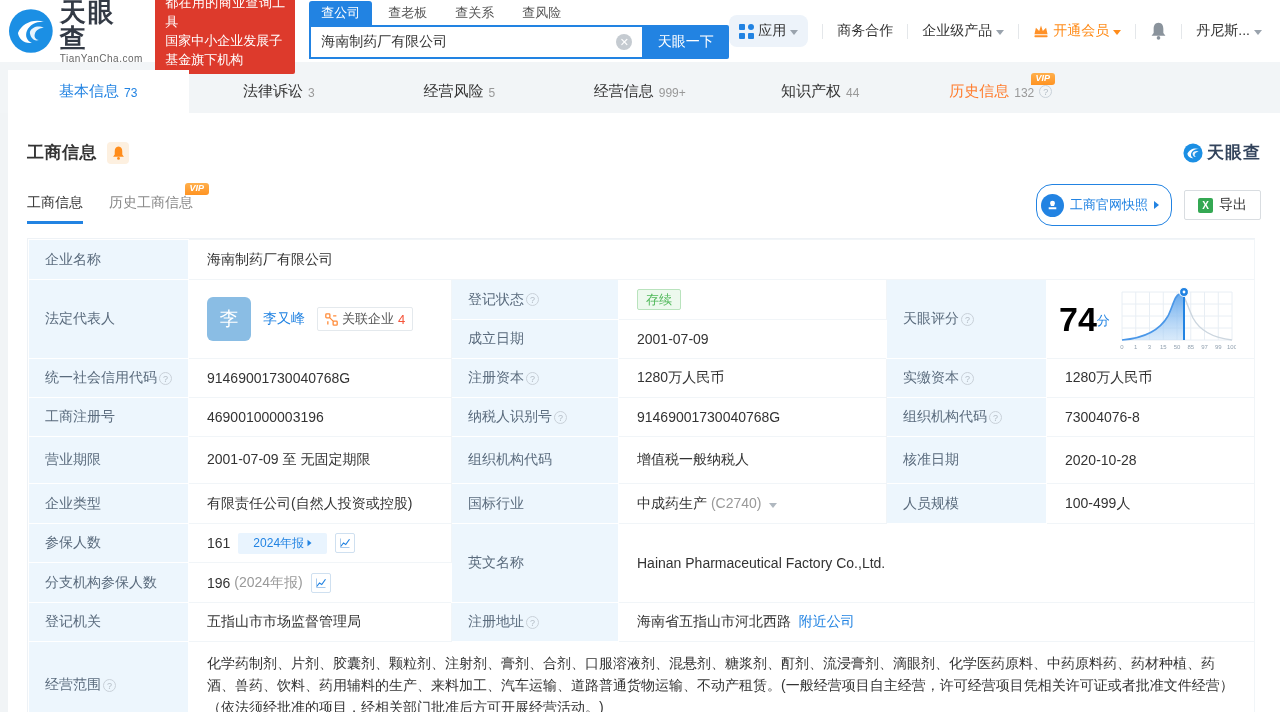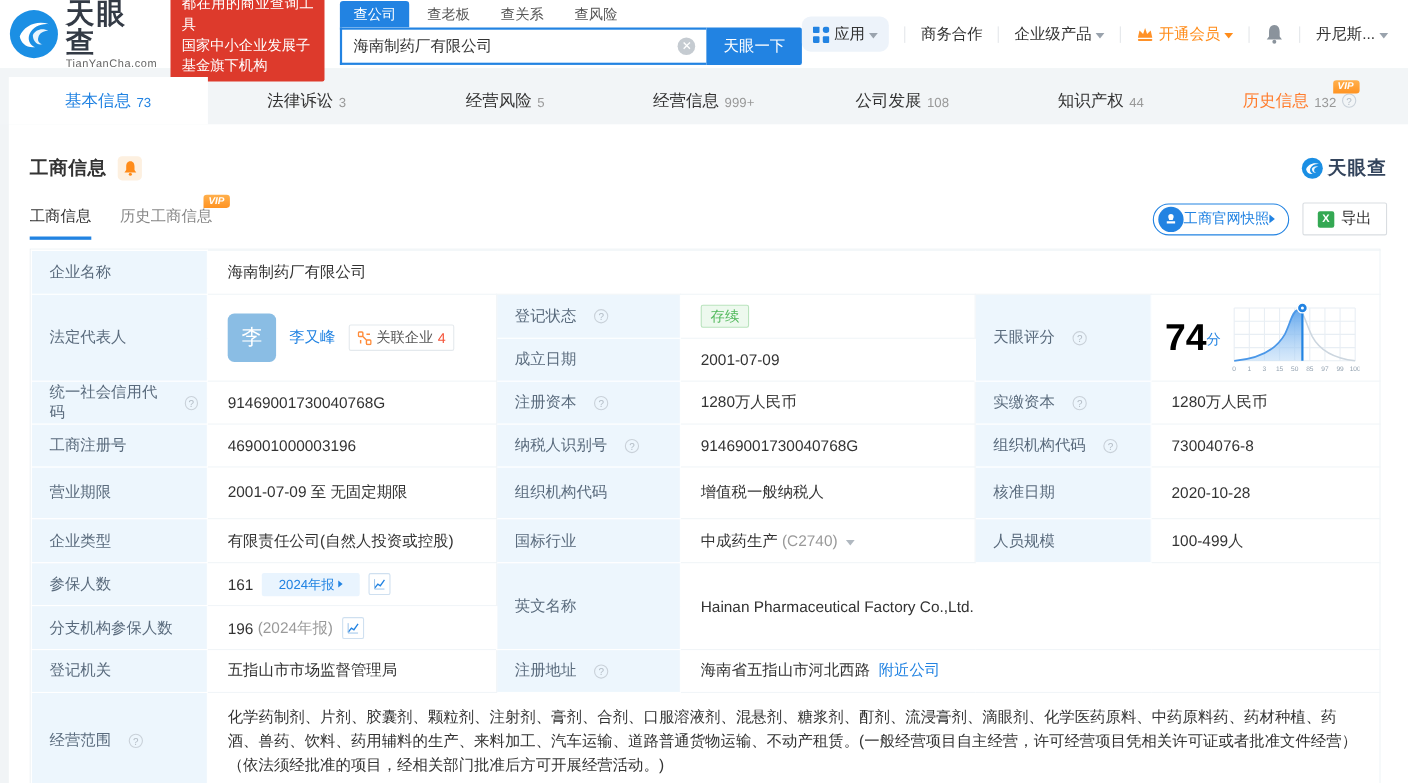--- a/index.html
+++ b/index.html
@@ -57,37 +57,37 @@
   .bell-chip { margin-left:10px; width:22px; height:22px; background:#fdf0e0; border-radius:4px;
     display:flex; align-items:center; justify-content:center; cursor:pointer;}
   .watermark { margin-left:auto; display:flex; align-items:center; gap:4px; }
   .wm-text { font-size:17px; font-weight:bold; color:#33445c; letter-spacing:1px;}
   .subrow { margin-top:20px; display:flex; align-items:center; }
   .subtab { font-size:14px; color:#888; margin-right:26px; position:relative; cursor:pointer; padding-bottom:12px;}
   .subtab.active { color:#333; }
   .subtab.active::after { content:""; position:absolute; left:0; right:0; bottom:0; height:3px; background:#2283e2; }
   .subtab .vip-badge { position:absolute; top:-11px; right:-16px; }
   .actions { margin-left:auto; display:flex; gap:12px; align-items:center; padding-bottom:8px;}
-  .snapshot-btn { display:flex; align-items:center; border:1px solid #2283e2; border-radius:16px;
-    height:29px; padding:0 12px 0 4px; color:#2283e2; font-size:13px; background:#fff; cursor:pointer;}
+  .snapshot-btn { display:flex; align-items:center; gap:6px; border:1px solid #2283e2; border-radius:16px;
+    height:42px; padding:0 12px 0 4px; color:#2283e2; font-size:13px; background:#fff; cursor:pointer;}
   .stamp-circle { width:23px; height:23px; border-radius:50%; background:#2283e2;
     display:flex; align-items:center; justify-content:center; }
   .tri-right { width:0; height:0; border-top:4px solid transparent; border-bottom:4px solid transparent;
     border-left:5px solid #2283e2; }
   .export-btn { display:flex; align-items:center; gap:6px; border:1px solid #d9dde1; border-radius:2px;
     height:30px; padding:0 13px; font-size:14px; color:#333; background:#fff; cursor:pointer;}
   .excel-ico { width:15px; height:15px; background:#34a853; border-radius:2px; color:#fff; font-size:10px;
     font-weight:bold; line-height:15px; text-align:center;}
   
   .tbl-wrap { margin-top:4px; border:1px solid #eef2f6; width:1228px; }
   table.info { border-collapse:collapse; table-layout:fixed; width:1226px; }
   td { font-size:14px; vertical-align:middle; }
   td.lbl { background:#edf6fd; color:#5a6b7d; padding:0 8px 0 16px; border:1px solid #fff; }
   td.val { background:#fff; color:#333; padding:0 10px 0 18px; border:1px solid #f1f5f8; }
-  .lbl-inner { display:flex; align-items:center; gap:16px; }
+  .lbl-inner { display:flex; align-items:center; gap:2px; }
   .status-badge { display:inline-block; font-size:13px; color:#52b95c; background:#edf9ee;
     border:1px solid #b9e3bd; border-radius:2px; padding:2px 8px; line-height:1.2;}
   .rep { display:flex; align-items:center; gap:12px; }
   .avatar { width:44px; height:44px; background:#8abde4; border-radius:6px; color:#fff; font-size:19px;
     display:flex; align-items:center; justify-content:center; cursor:pointer;}
   .link { color:#2283e2; cursor:pointer; text-decoration:none; }
   .rel-badge { display:inline-flex; align-items:center; gap:4px; border:1px solid #e4e9ed; border-radius:2px;
     padding:2px 7px; font-size:13px; color:#555; cursor:pointer; background:#fff;}
   .rel-count { color:#f5553b; }
   .score-cell { display:flex; align-items:center; gap:8px; padding:4px 0; }
@@ -191,24 +191,20 @@
     <span class="mtab-label">法律诉讼</span>
     <span class="mtab-count">3</span>
   </div>
   <div class="mtab">
     <span class="mtab-label">经营风险</span>
     <span class="mtab-count">5</span>
   </div>
   <div class="mtab">
     <span class="mtab-label">经营信息</span>
     <span class="mtab-count">999+</span>
-  </div>
-  <div class="mtab">
-    <span class="mtab-label">公司发展</span>
-    <span class="mtab-count">108</span>
   </div>
   <div class="mtab">
     <span class="mtab-label">知识产权</span>
     <span class="mtab-count">44</span>
   </div>
   <div class="mtab history">
     <span class="vip-badge">VIP</span>
     <span class="mtab-label">历史信息</span>
     <span class="mtab-count">132</span>
     <span class="qmark">?</span>

